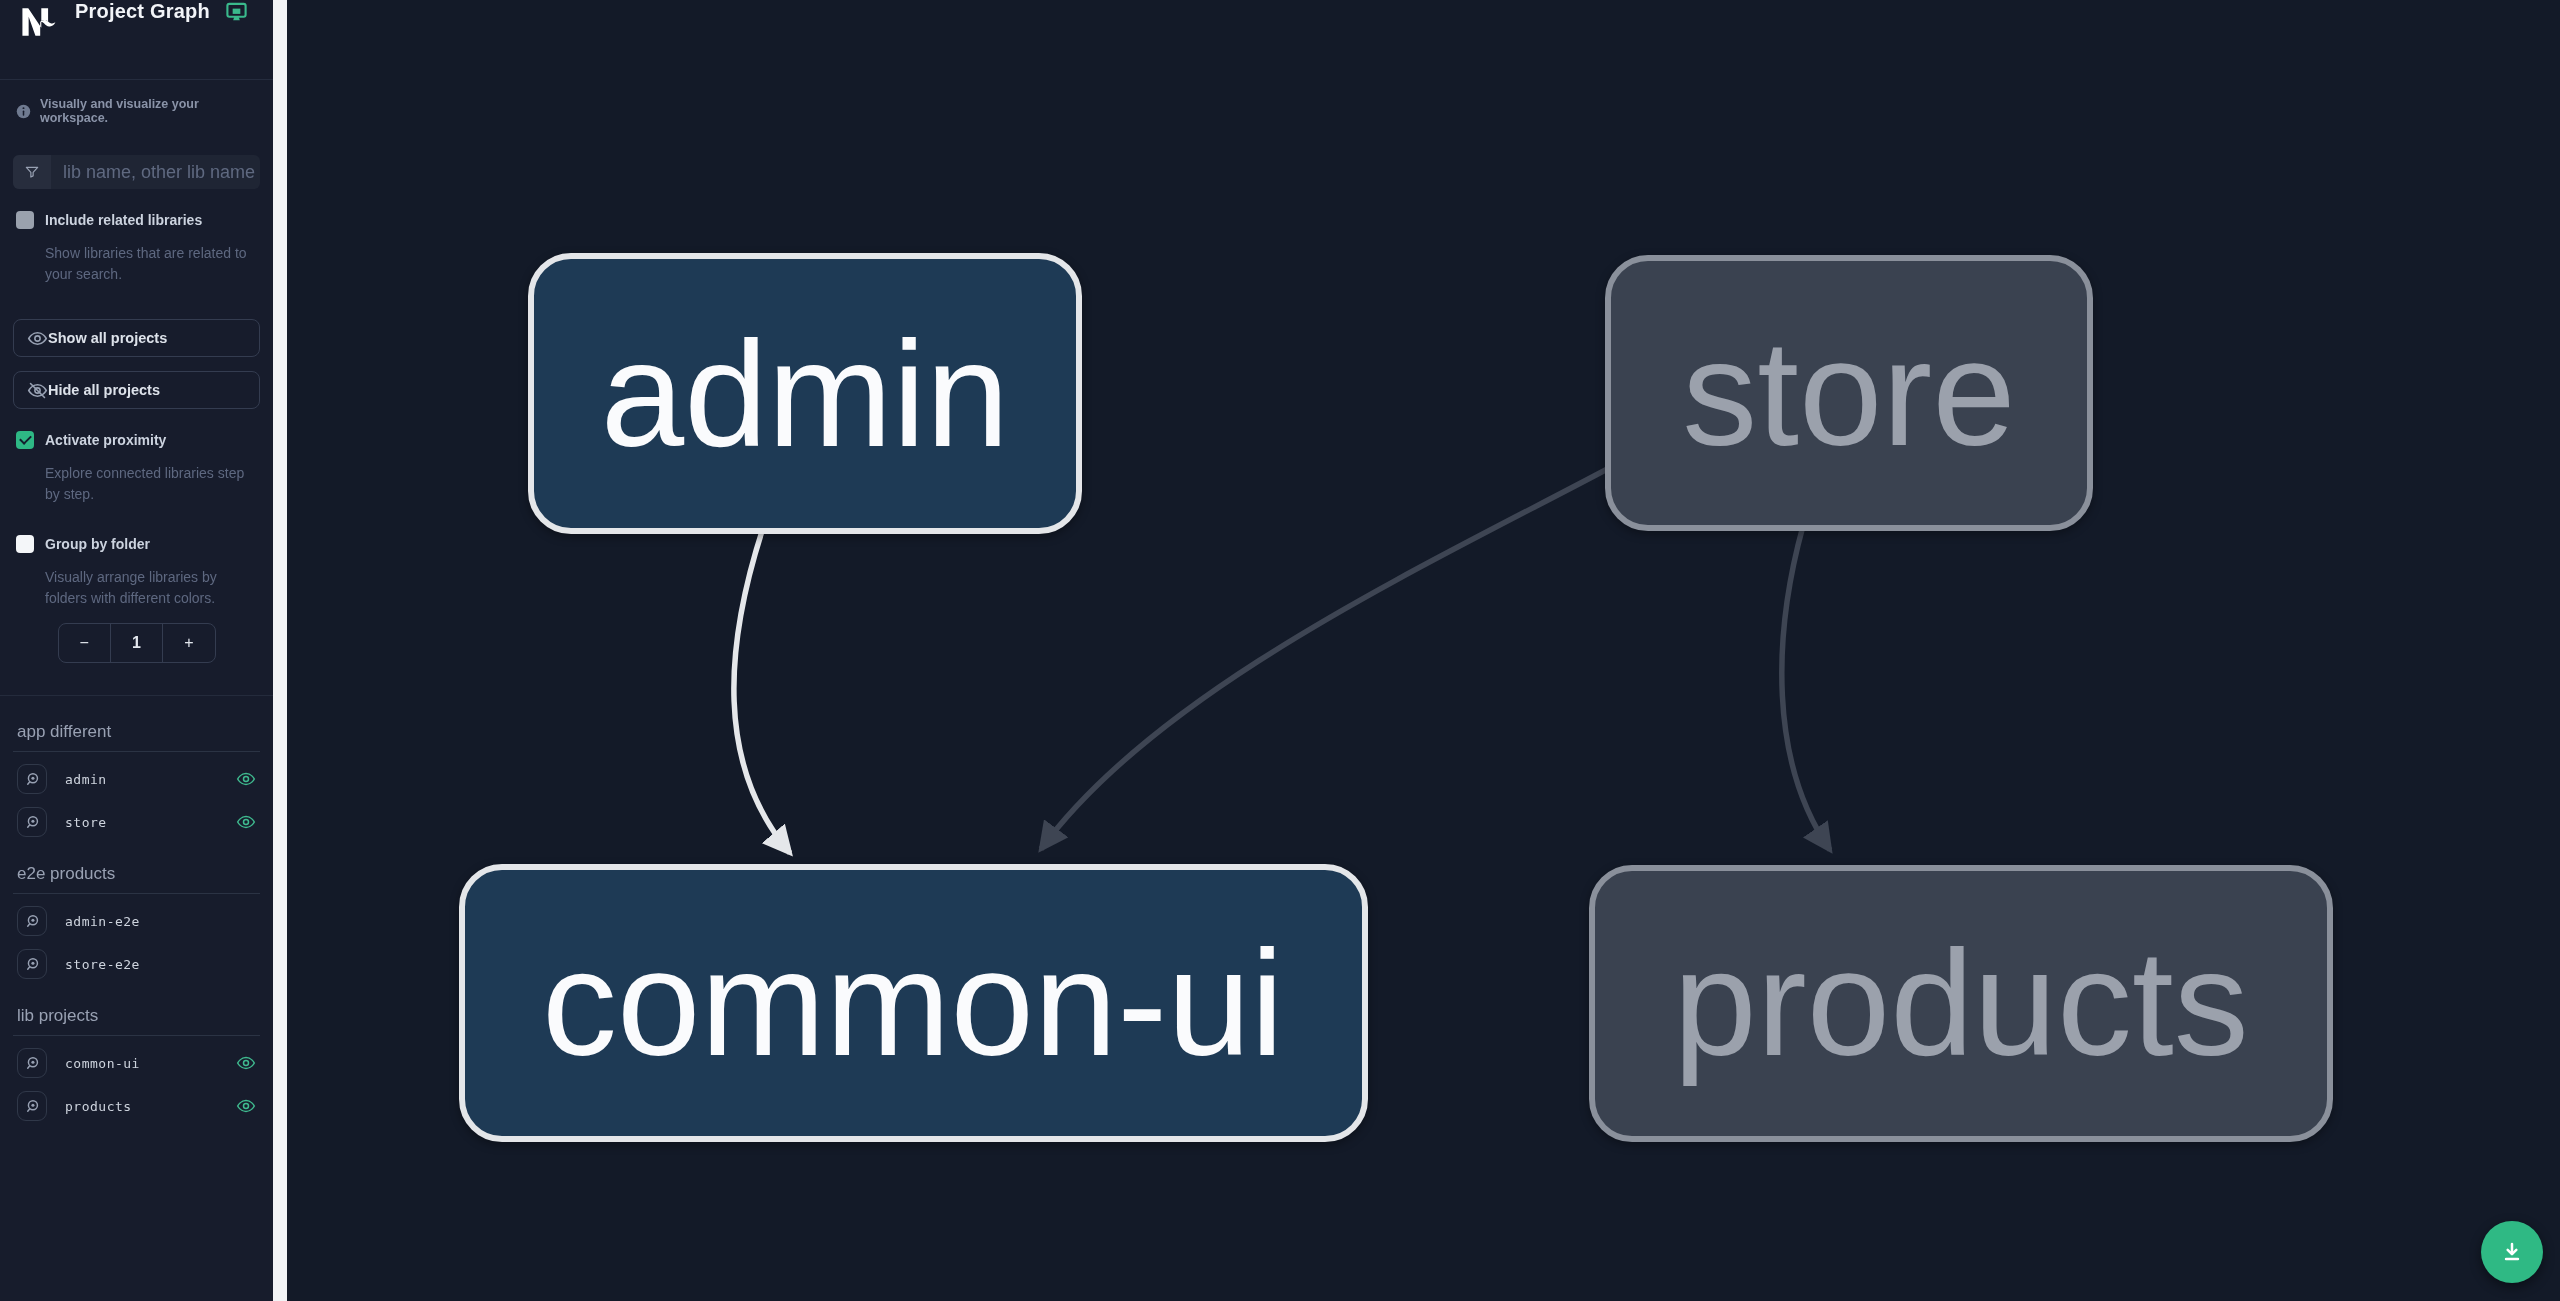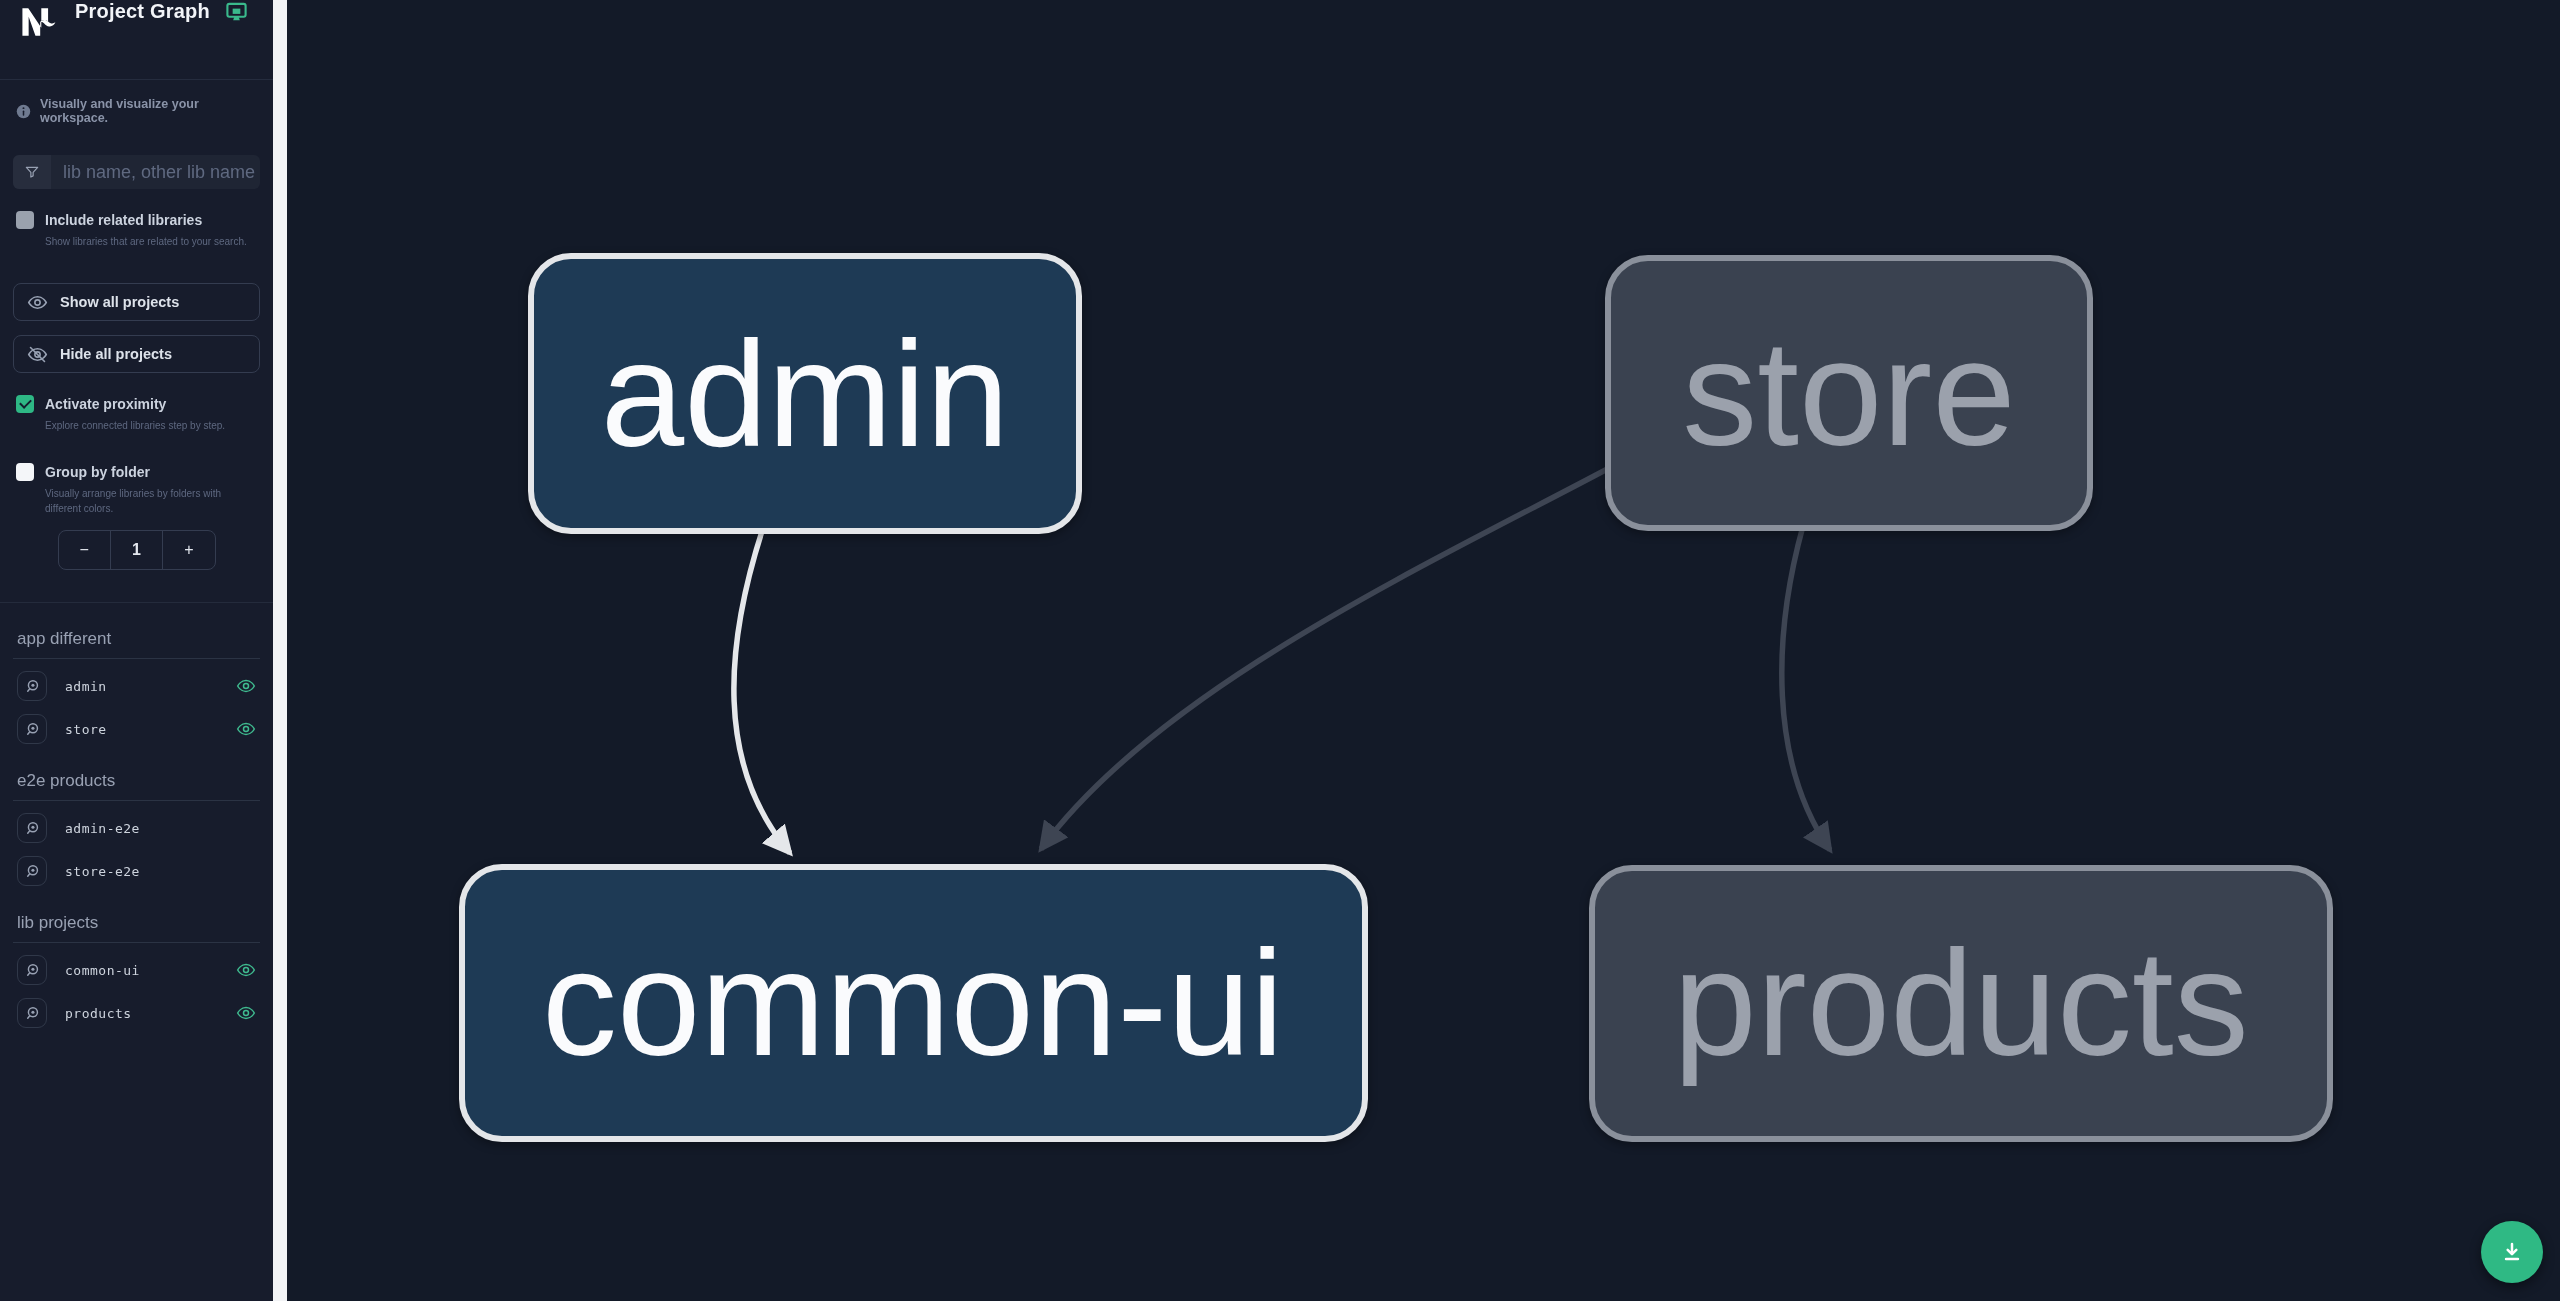--- a/index.html
+++ b/index.html
@@ -28,23 +28,23 @@
 
   .toggle { margin:22px 16px 0; }
   .toggle-head { display:flex; align-items:center; gap:11px; }
   .cb { width:18px; height:18px; border-radius:4px; flex:none; position:relative; cursor:pointer; }
   .cb.gray  { background:#9aa1ad; }
   .cb.white { background:#f4f6f9; }
   .cb.green { background:#2eb885; }
   .cb.green::after { content:""; position:absolute; left:4px; top:4px; width:9px; height:5px;
                      border-left:2.5px solid #14202e; border-bottom:2.5px solid #14202e; transform:rotate(-45deg); }
   .toggle-label { font-size:14px; font-weight:700; color:#ccd3df; }
-  .toggle-desc  { margin:5px 0 0 29px; font-size:10px; color:#5e6880; line-height:1.5; max-width:218px; }
-
-  .btn { margin:14px 13px 0; height:38px; width:247px; display:flex; align-items:center; gap:12px; padding:0 13px;
+  .toggle-desc  { margin:14px 0 0 29px; font-size:14px; color:#5e6880; line-height:1.5; max-width:218px; }
+
+  .btn { margin:14px 13px 0; height:38px; width:247px; display:flex; align-items:center; padding:0 13px;
          border:1px solid #343c50; border-radius:8px; background:transparent; color:#dde2ea;
          font-size:14.5px; font-weight:700; font-family:"Liberation Sans",sans-serif; cursor:pointer; }
   .btn.first { margin-top:34px; }
 
   .counter { margin:14px auto 0; width:158px; height:40px; border:1px solid #343c50; border-radius:8px; display:flex; color:#e3e7ee; font-size:16px; overflow:hidden; }
   .counter > div { flex:1; display:flex; align-items:center; justify-content:center; cursor:pointer; }
   .counter .mid { border-left:1px solid #343c50; border-right:1px solid #343c50; font-weight:600; cursor:default; }
 
   .sb-divider { margin-top:32px; border-top:1px solid #242b3c; }
 

